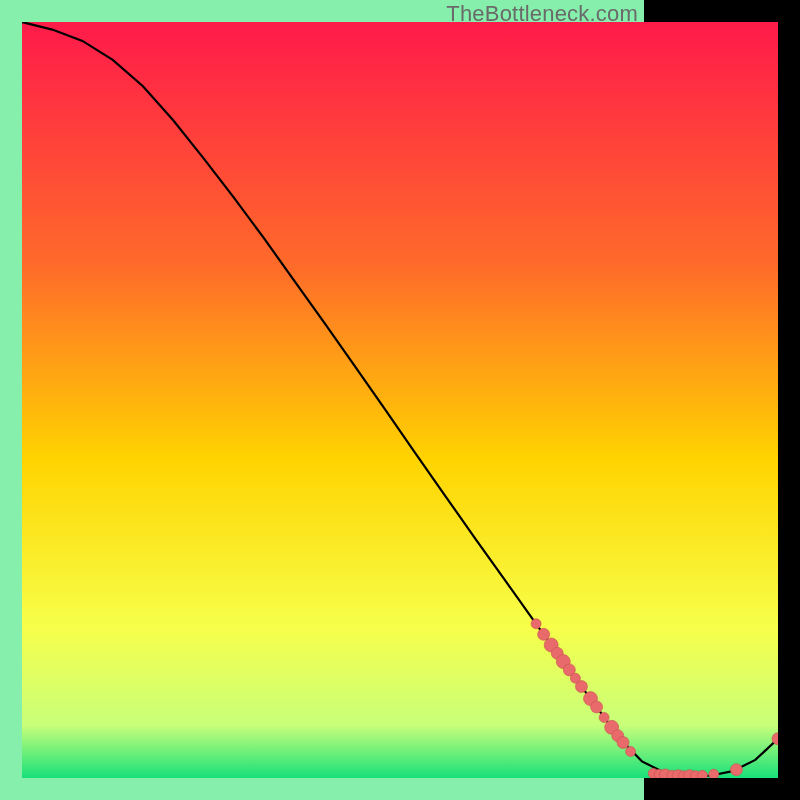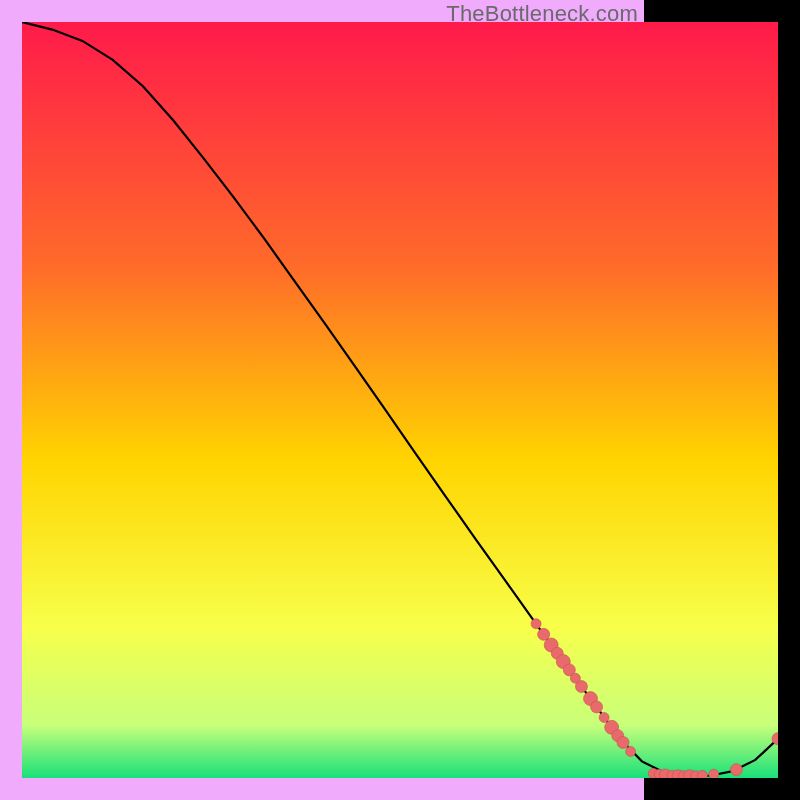--- a/index.html
+++ b/index.html
@@ -8,21 +8,21 @@
     width: 800px;
     height: 800px;
     background: #000;
     overflow: hidden;
     font-family: Arial, Helvetica, sans-serif;
   }
   .stage {
     position: relative;
     width: 644px;
     height: 800px;
-    background: #f0abfc;
+    background: #86efac;
   }
   .plot {
     position: absolute;
     left: 22px;
     top: 22px;
     width: 756px;
     height: 756px;
   }
   .watermark {
     position: absolute;

